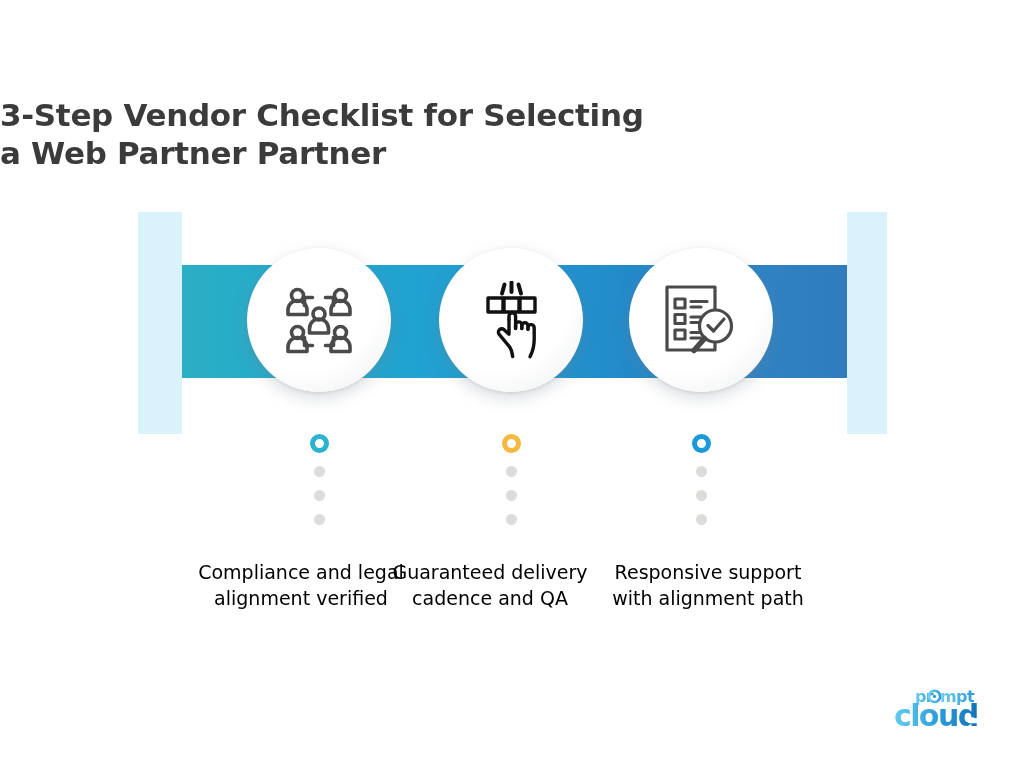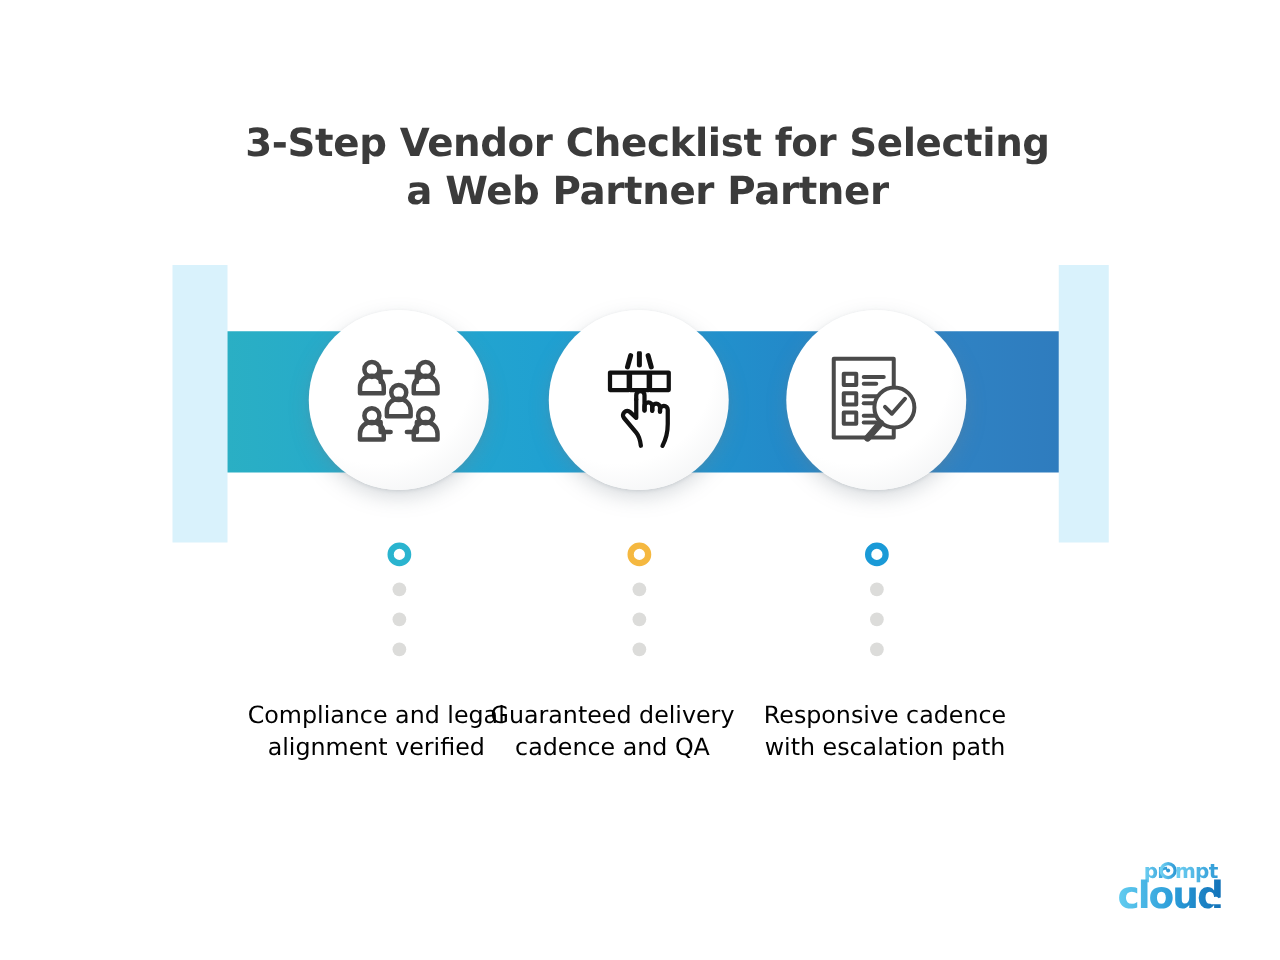--- a/index.html
+++ b/index.html
@@ -18,22 +18,21 @@
     height: 768px;
     background: #ffffff;
   }
 
   
   .title-block {
     position: absolute;
     left: 0;
     top: 96px;
     width: 1024px;
-    text-align: center;
-    padding-left: 12px;
+    text-align: left;
   }
   .title-line {
     font-family: "DejaVu Sans", sans-serif;
     font-size: 31px;
     font-weight: bold;
     letter-spacing: -0.3px;
     color: #3b3b3b;
     line-height: 38px;
     white-space: nowrap;
   }
@@ -250,21 +249,21 @@
 
   <div class="dot-col d3">
     <div class="ring blue"></div>
     <div class="small-dot"></div>
     <div class="small-dot"></div>
     <div class="small-dot"></div>
   </div>
 
   <div class="caption p1">Compliance and legal alignment verified</div>
   <div class="caption p2">Guaranteed delivery cadence and QA</div>
-  <div class="caption p3">Responsive cadence with escalation path</div>
+  <div class="caption p3">Responsive support with alignment path</div>
 
   <div class="logo">
     <svg width="104" height="48" viewBox="0 0 104 48">
       <defs>
         <linearGradient id="cloudGrad" x1="0" y1="0" x2="1" y2="0">
           <stop offset="0%" stop-color="#63cdf0"></stop>
           <stop offset="55%" stop-color="#2a9bd8"></stop>
           <stop offset="100%" stop-color="#1372b8"></stop>
         </linearGradient>
         <linearGradient id="promptGrad" x1="0" y1="0" x2="1" y2="0">

